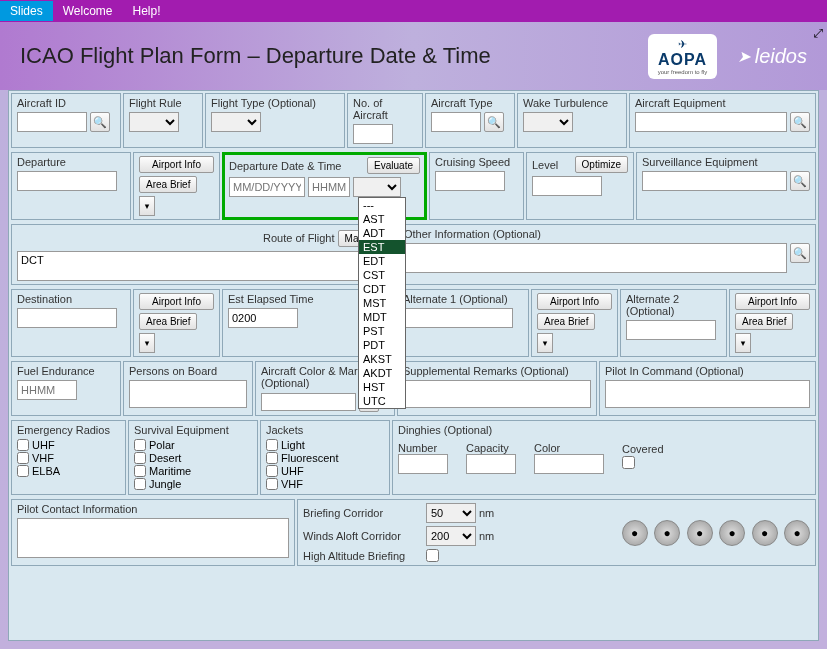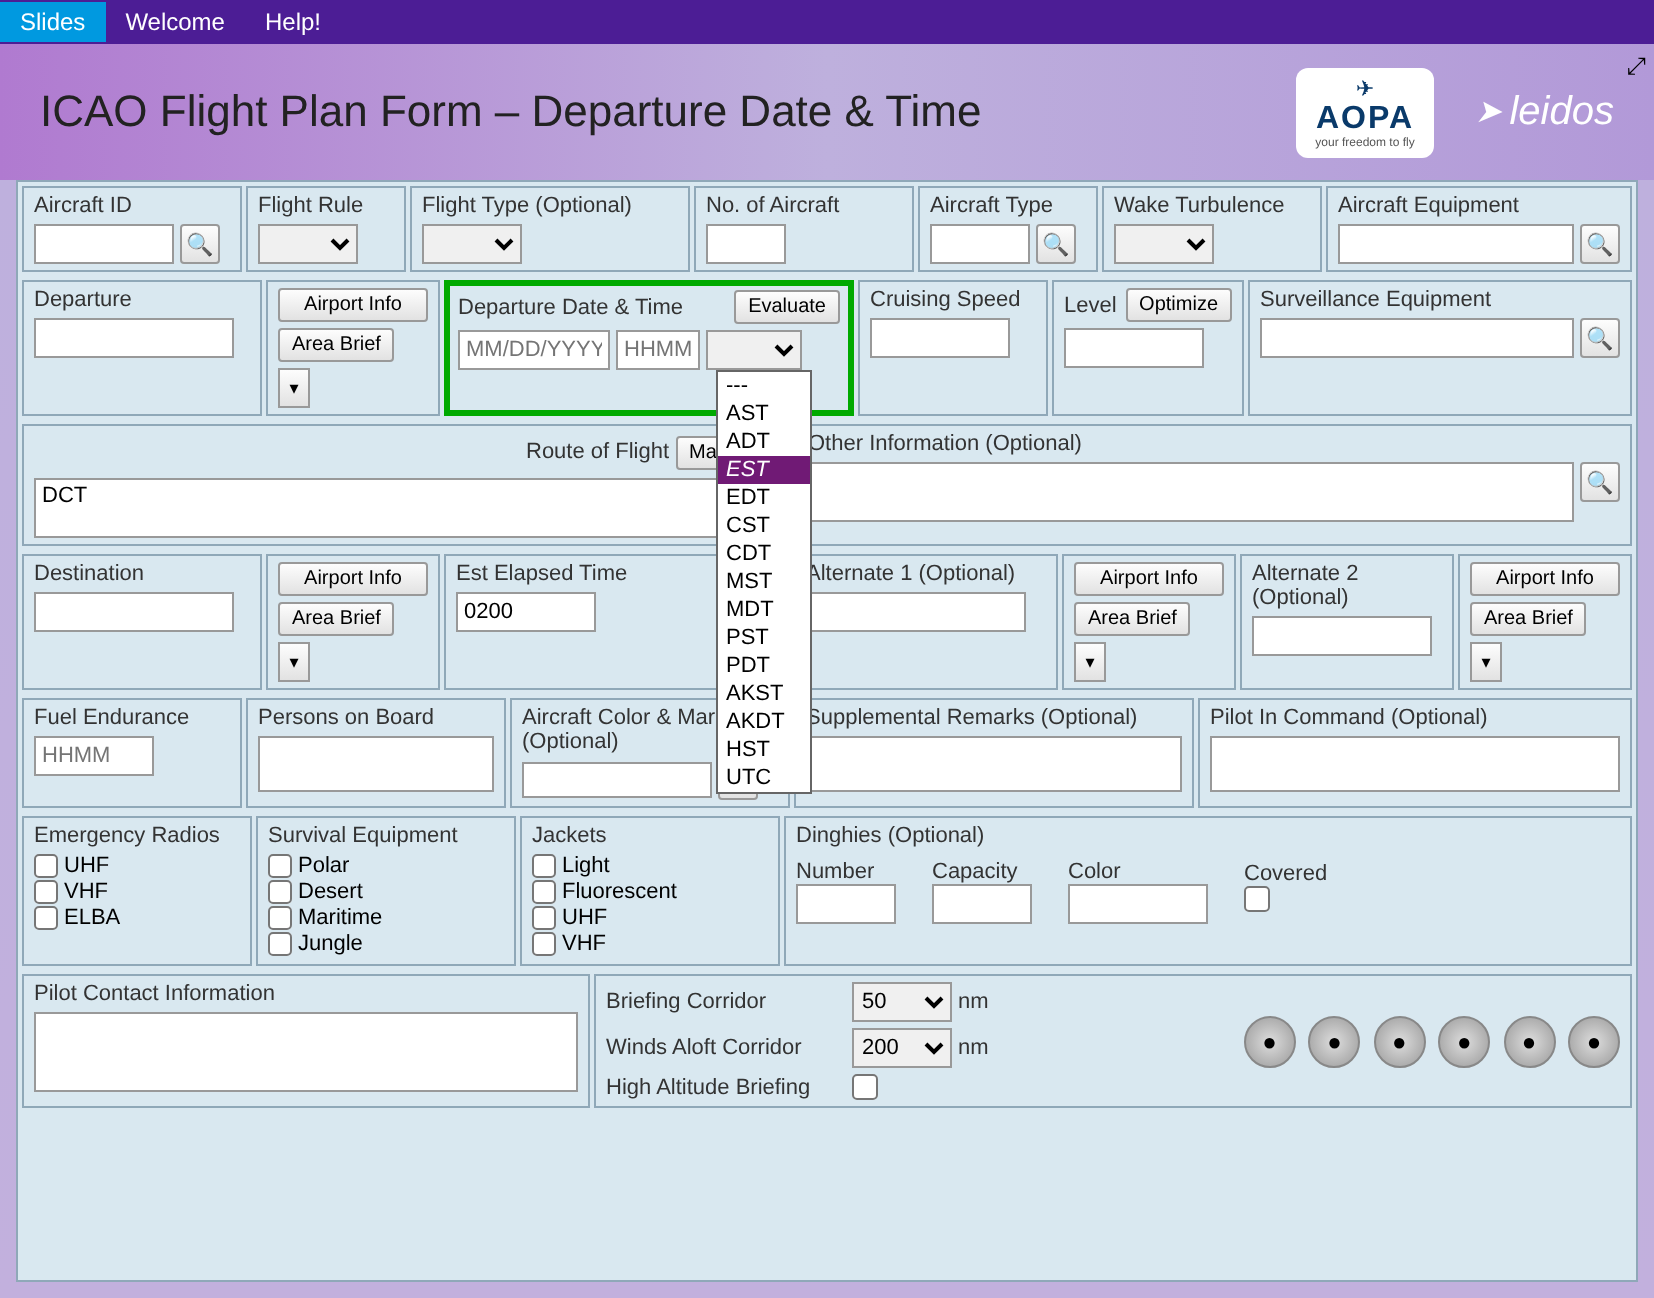--- a/index.html
+++ b/index.html
@@ -1,17 +1,17 @@
 <!DOCTYPE html>
 <html><head>
 <meta charset="utf-8">
 <style>
 * { box-sizing: border-box; margin: 0; padding: 0; font-family: Arial, sans-serif; }
 body { width: 827px; height: 649px; background: #fff; overflow: hidden; }
-.topbar { background: #4c1d95; height: 22px; display: flex; align-items: center; font-size: 12px; }
+.topbar { background: #a21caf; height: 22px; display: flex; align-items: center; font-size: 12px; }
 .topbar-item { padding: 3px 10px; color: #fff; cursor: pointer; }
 .topbar-item.active { background: #0099e0; }
 .title-area { background: linear-gradient(to right, #b07ad0, #beb0dd, #b299d8); padding: 10px 20px; display: flex; align-items: center; justify-content: space-between; height: 68px; position: relative; }
 .title-text { font-size: 22px; color: #222; }
 .logos { display: flex; align-items: center; gap: 20px; }
 .aopa-badge { background: #fff; border-radius: 6px; padding: 4px 10px; display: flex; flex-direction: column; align-items: center; }
 .aopa-wings { font-size: 11px; color: #0a3a6a; }
 .aopa-text { font-weight: bold; font-size: 16px; color: #0a3a6a; letter-spacing: 1px; }
 .aopa-sub { font-size: 6px; color: #555; }
 .leidos { color: #fff; font-size: 20px; font-style: italic; display: flex; align-items: center; gap: 4px; }
@@ -25,21 +25,21 @@
 .inline { display: flex; gap: 3px; align-items: center; flex-wrap: wrap; }
 input[type=text] { border: 1px solid #999; background: #fff; font-size: 11px; padding: 2px 3px; height: 20px; }
 textarea { border: 1px solid #999; background: #fff; font-size: 11px; padding: 2px 3px; resize: none; }
 select { border: 1px solid #999; background: #f0f0f0; font-size: 11px; height: 20px; }
 .mini-btn { border: 1px solid #999; background: linear-gradient(#fdfdfd, #e2e2e2); font-size: 10px; padding: 2px 6px; cursor: pointer; border-radius: 2px; }
 .search-btn { width: 20px; height: 20px; border: 1px solid #999; background: linear-gradient(#fdfdfd, #e2e2e2); cursor: pointer; display: flex; align-items: center; justify-content: center; font-size: 11px; border-radius: 2px; }
 .drop-arrow { width: 16px; height: 20px; border: 1px solid #999; background: linear-gradient(#fdfdfd, #e2e2e2); cursor: pointer; display: flex; align-items: center; justify-content: center; font-size: 9px; }
 .highlight-box { border: 3px solid #0a0; padding: 2px 4px; background: #d9e8f0; }
 .tz-dropdown { position: absolute; background: #fff; border: 1px solid #666; width: 48px; font-size: 11px; z-index: 100; }
 .tz-item { padding: 1px 4px; cursor: pointer; }
-.tz-item.sel { background: #701a75; color: #fff; font-style: italic; }
+.tz-item.sel { background: #14532d; color: #fff; }
 .chk-row { display: flex; align-items: center; gap: 3px; font-size: 11px; margin-bottom: 1px; }
 .chk-row input { width: 12px; height: 12px; }
 .circ-btn { width: 26px; height: 26px; border-radius: 50%; background: radial-gradient(#ddd, #999); border: 1px solid #888; cursor: pointer; display: inline-flex; align-items: center; justify-content: center; font-size: 12px; margin-left: 2px; }
 .placeholder { color: #999; }
 </style>
 </head>
 <body>
 
 <div class="topbar">
   <div class="topbar-item active">Slides</div>
@@ -75,21 +75,21 @@
     </div>
   </div>
   <div class="box" style="width:80px">
     <span class="box-label">Flight Rule</span>
     <select style="width:50px"><option></option></select>
   </div>
   <div class="box" style="width:140px">
     <span class="box-label">Flight Type (Optional)</span>
     <select style="width:50px"><option></option></select>
   </div>
-  <div class="box" style="width:110px">
+  <div class="box" style="width:76px">
     <span class="box-label">No. of Aircraft</span>
     <input type="text" style="width: 40px;">
   </div>
   <div class="box" style="width:90px">
     <span class="box-label">Aircraft Type</span>
     <div class="inline">
       <input type="text" style="width: 50px;">
       <button class="search-btn">🔍</button>
     </div>
   </div>
@@ -143,21 +143,21 @@
             <div class="tz-item">AKST</div>
             <div class="tz-item">AKDT</div>
             <div class="tz-item">HST</div>
             <div class="tz-item">UTC</div>
           </div>
   </div>
   <div class="box" style="width:95px">
     <span class="box-label">Cruising Speed</span>
     <input type="text" style="width: 70px;">
   </div>
-  <div class="box" style="width:96px">
+  <div class="box" style="width:108px">
     <div class="inline" style="justify-content:space-between">
       <span class="box-label">Level</span>
       <button class="mini-btn">Optimize</button>
     </div>
     <input type="text" style="width: 70px;">
   </div>
   <div class="box" style="flex:1">
     <span class="box-label">Surveillance Equipment</span>
     <div class="inline">
       <input type="text" style="flex: 1 1 0%; width: 100px;">

